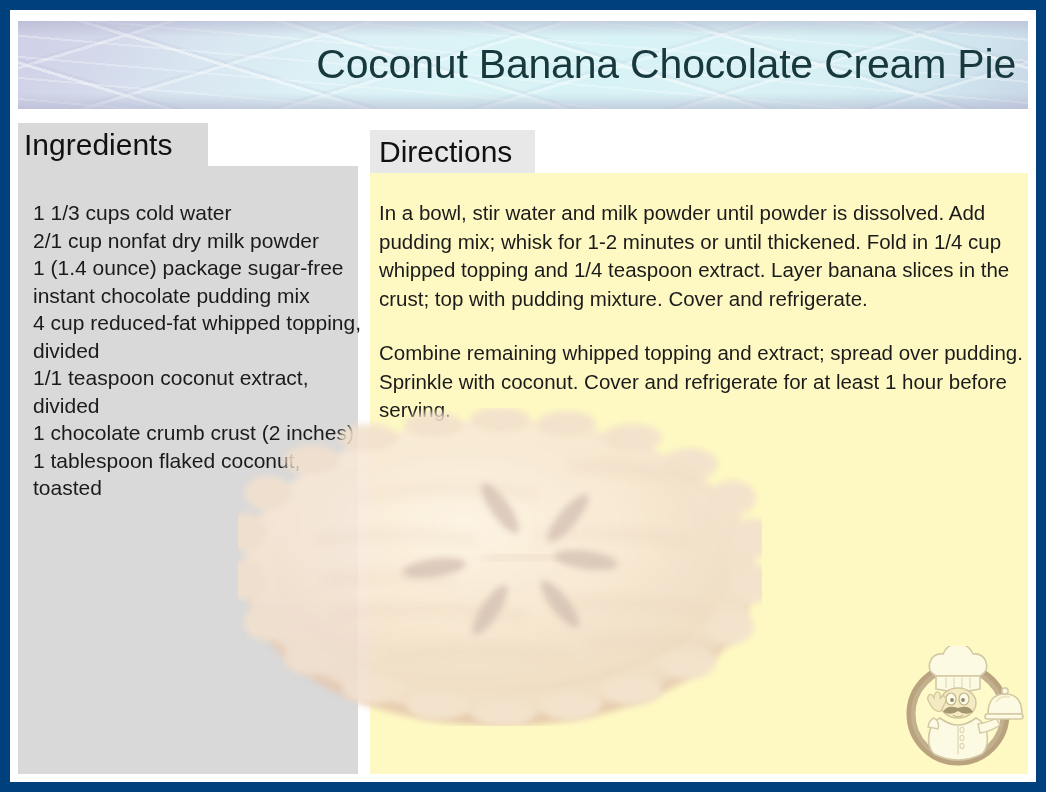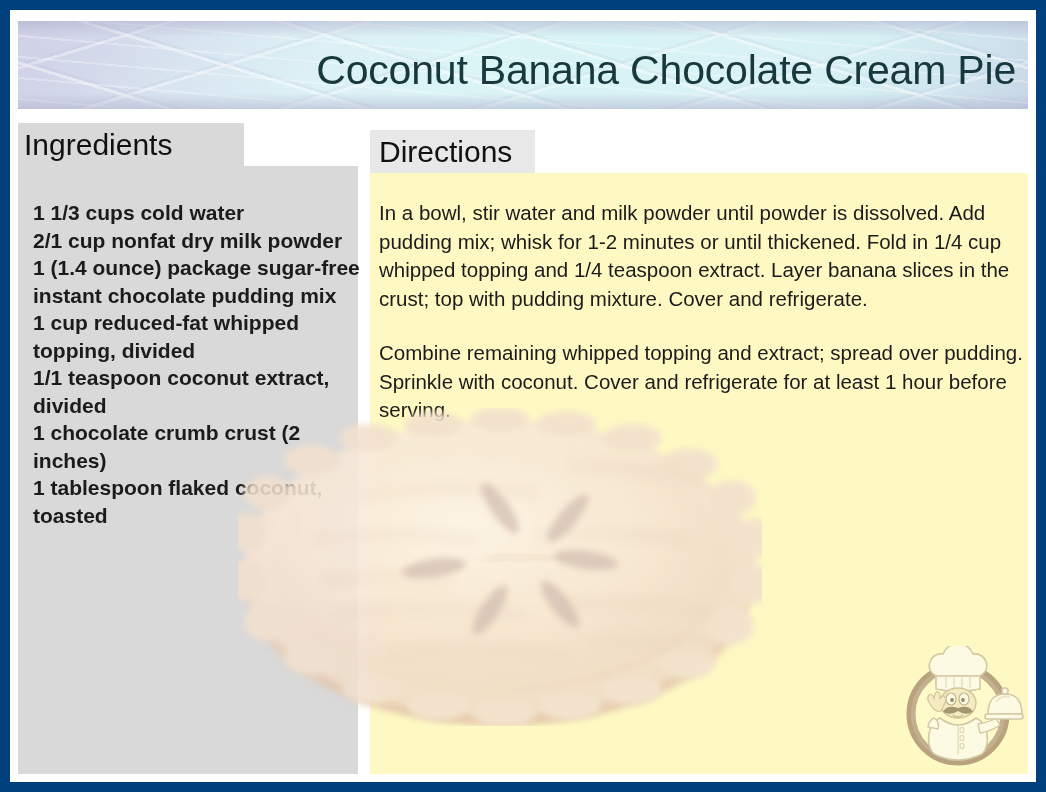--- a/index.html
+++ b/index.html
@@ -125,21 +125,20 @@
     width: 340px; height: 608px;
     background: #d9d9d9;
   }
   #ing-list {
     position: absolute;
     left: 15px; top: 33px;
     width: 332px;
     font-size: 21px;
     line-height: 27.5px;
     color: #1b1b1b;
-    font-weight: bold;
   }
   #ing-list .li { white-space: normal; }
 
   
   #dir-tab {
     position: absolute;
     left: 360px; top: 120px;
     width: 165px; height: 43px;
     background: #e8e8e8;
   }
@@ -190,32 +189,32 @@
 <body>
 
 <div id="card" style="background: rgb(0, 65, 125);">
   <div id="page" style="background: rgb(255, 255, 255);">
 
     <div id="banner">
       <div class="tex"></div>
       <div class="tex2"></div>
       <div class="shade-top"></div>
       <div class="shade-bot"></div>
-      <div id="banner-title" style="color: rgb(23, 56, 60); margin-top: 6px;">Coconut Banana Chocolate Cream Pie</div>
-    </div>
-
-    <div id="ing-tab" class="panel" style="background: rgb(217, 217, 217); padding-left: 36px;">
+      <div id="banner-title" style="color: rgb(23, 56, 60);">Coconut Banana Chocolate Cream Pie</div>
+    </div>
+
+    <div id="ing-tab" class="panel" style="background: rgb(217, 217, 217);">
       <div id="ing-tab-label">Ingredients</div>
     </div>
     <div id="ing-body" class="panel" style="background: rgb(217, 217, 217);">
       <div id="ing-list">
           <div class="li">1 1/3 cups cold water</div>
           <div class="li">2/1 cup nonfat dry milk powder</div>
           <div class="li">1 (1.4 ounce) package sugar-free instant chocolate pudding mix</div>
-          <div class="li">1 cup reduced-fat whipped topping, divided</div>
+          <div class="li">4 cup reduced-fat whipped topping, divided</div>
           <div class="li">1/1 teaspoon coconut extract, divided</div>
           <div class="li">1 chocolate crumb crust (2 inches)</div>
           <div class="li">1 tablespoon flaked coconut, toasted</div>
         </div>
     </div>
 
     <div id="dir-tab" class="panel" style="background: rgb(232, 232, 232);">
       <div id="dir-tab-label">Directions</div>
     </div>
     <div id="dir-body" class="panel" style="background: #fef9c3;">

